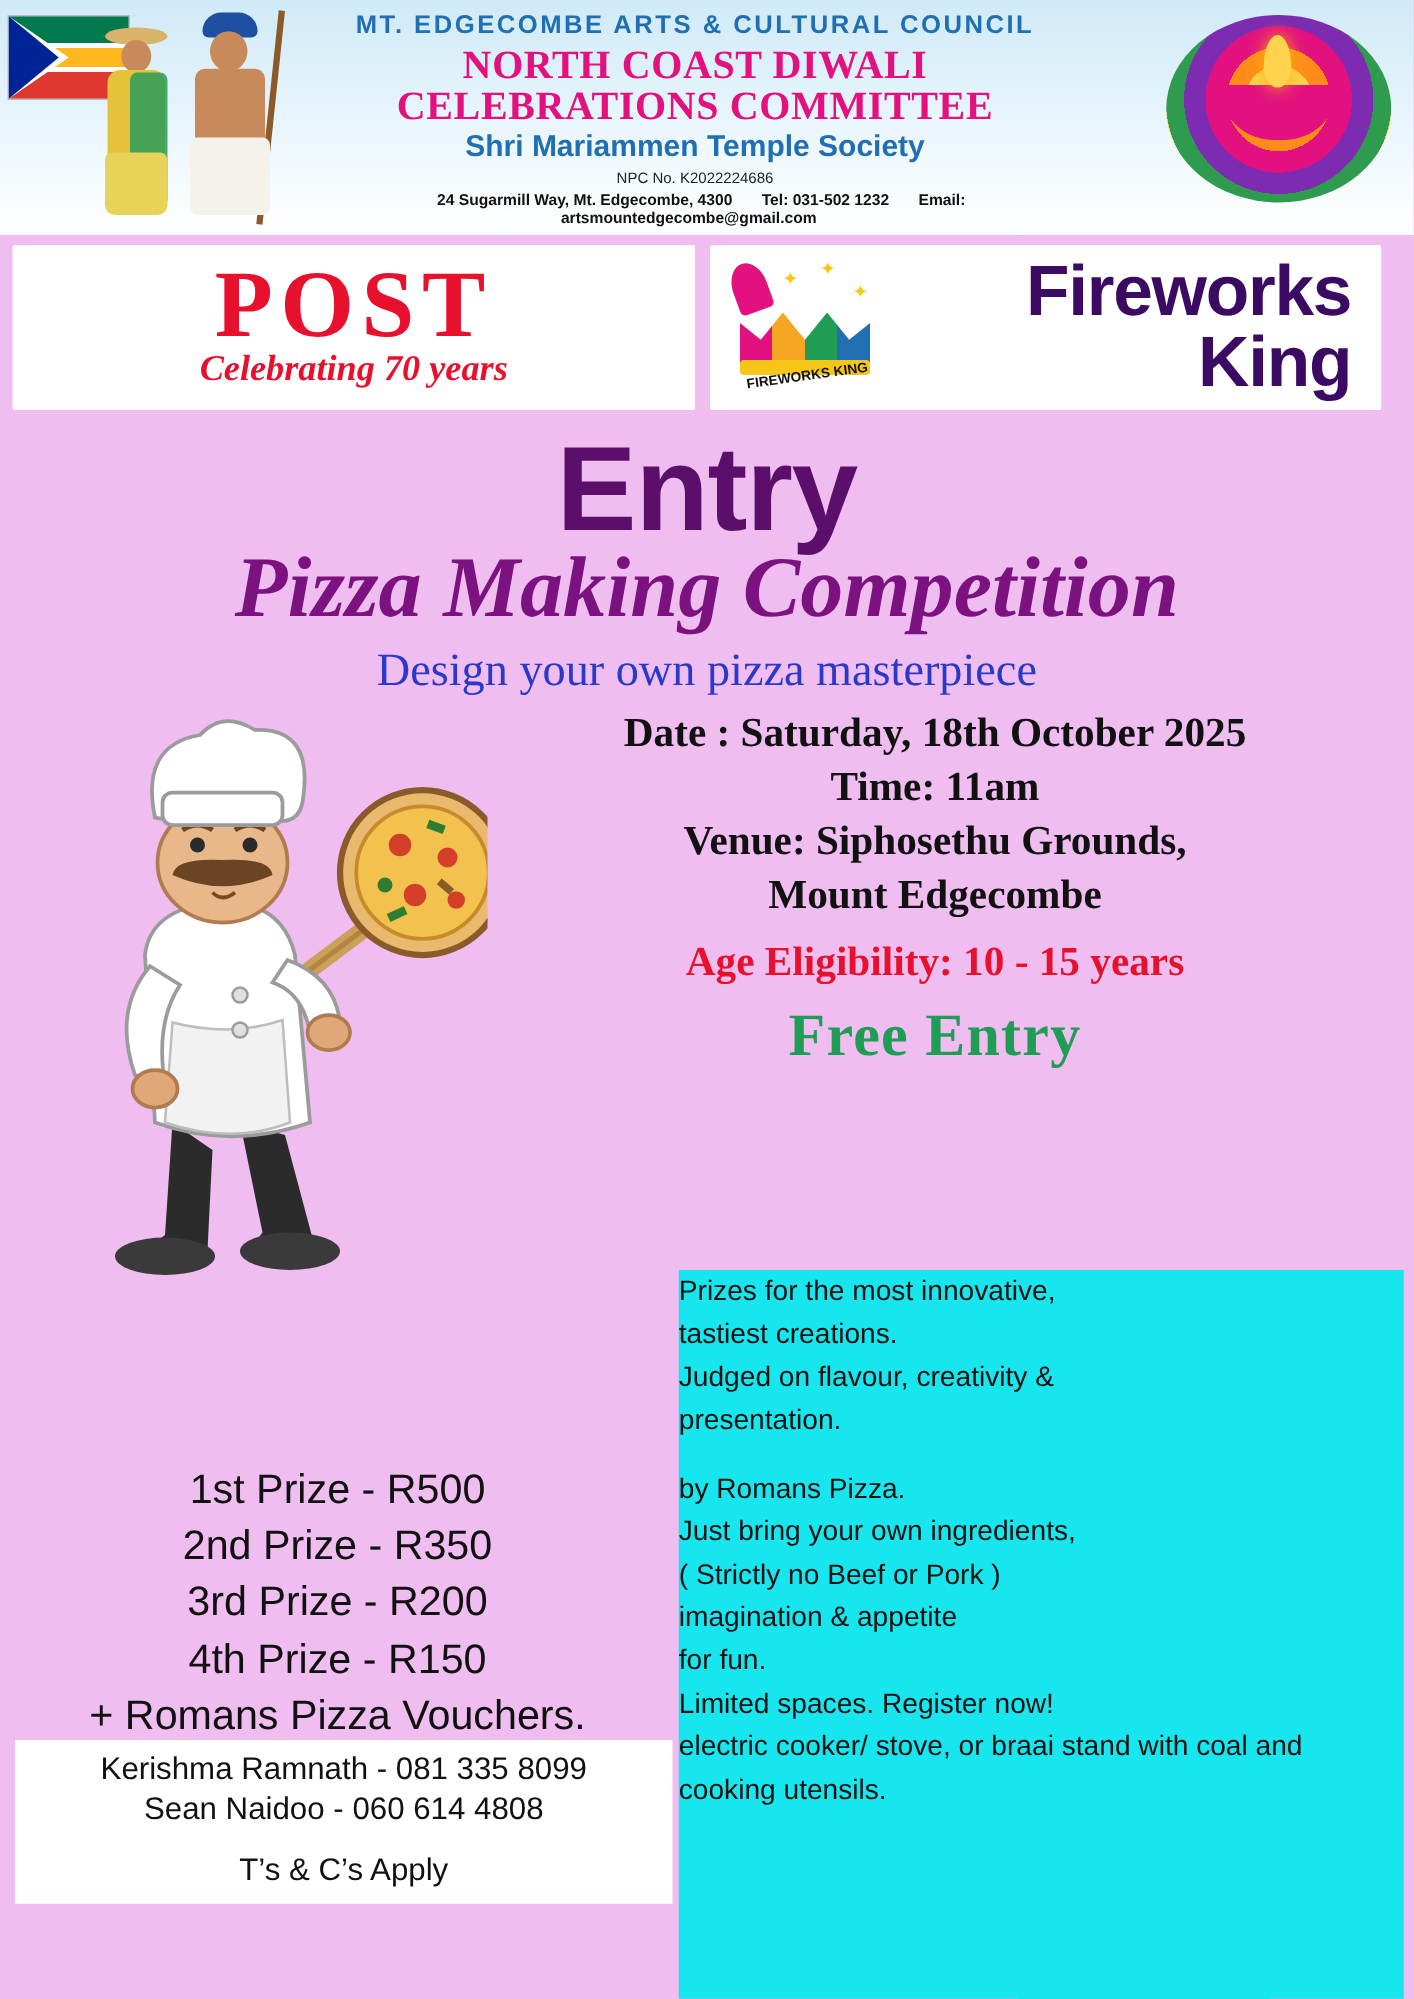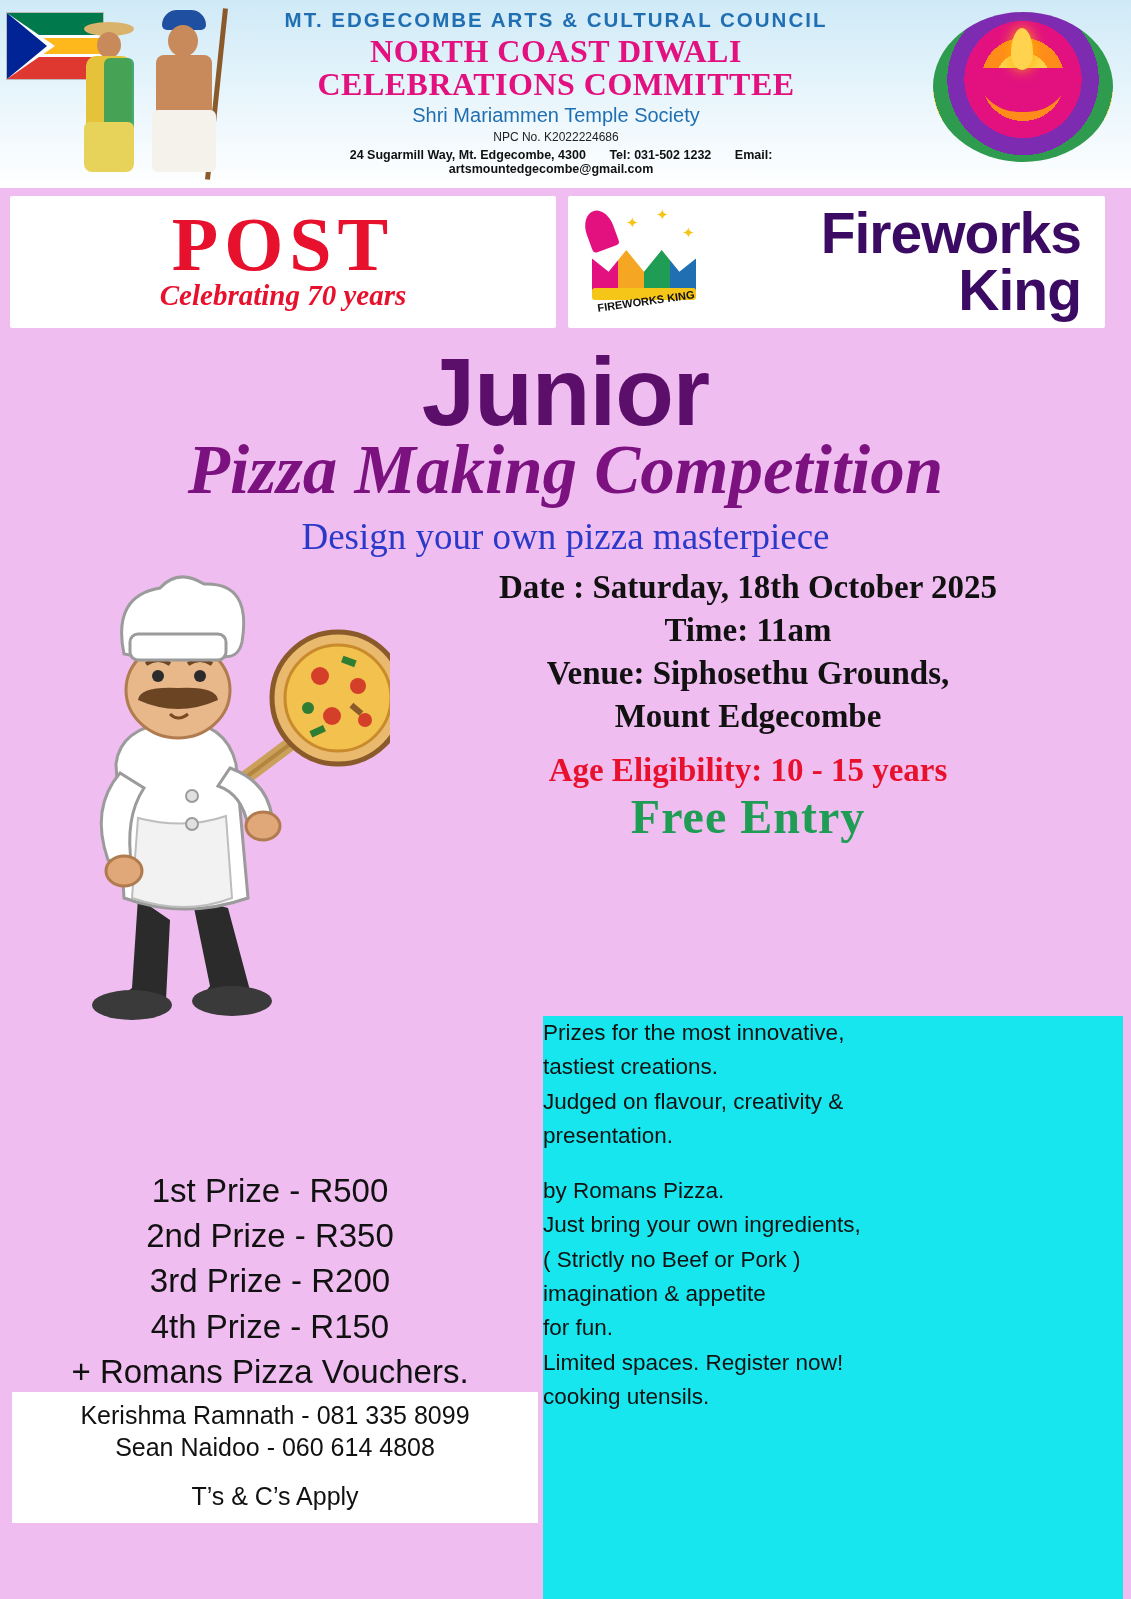--- a/index.html
+++ b/index.html
@@ -51,21 +51,21 @@
     position:absolute;right:8px;top:6px;width:200px;height:170px;
   }
   .lamp .ring{position:absolute;left:10px;top:6px;width:180px;height:150px;border-radius:50%;
     background:radial-gradient(circle at 50% 45%, #ffd34d 0 22%, #ff8c1a 22% 34%, #e2117f 34% 48%, #7d2bb0 48% 62%, #2e9b4e 62% 74%, #f2c21c 74% 86%, #ffffff 86% 100%);}
   .lamp .bowl{position:absolute;left:52px;top:62px;width:96px;height:44px;background:#e2117f;border-radius:0 0 52px 52px;}
   .lamp .flame{position:absolute;left:88px;top:22px;width:22px;height:42px;background:#ffd34d;border-radius:50% 50% 50% 50%/60% 60% 40% 40%;box-shadow:0 0 14px #ffae00;}
   .hdr-text{position:absolute;left:236px;top:8px;width:640px;text-align:center;}
   .hdr-l1{font-size:20.5px;letter-spacing:2.0px;color:#1f6fb2;font-weight:bold;}
   .hdr-l2{font-family:"Liberation Serif",serif;font-size:32px;font-weight:bold;color:#e2117f;line-height:1.02;margin-top:3px;letter-spacing:.5px;}
   .hdr-l3{font-family:"Liberation Serif",serif;font-size:32px;font-weight:bold;color:#e2117f;line-height:1.02;letter-spacing:.5px;}
-  .hdr-l4{font-size:20px;font-weight:normal;color:#1f6fb2;margin-top:4px;}
+  .hdr-l4{font-size:24px;font-weight:bold;color:#1f6fb2;margin-top:4px;}
   .hdr-l5{font-size:12px;color:#222;margin-top:3px;}
   .hdr-l6{font-size:12.5px;font-weight:bold;color:#111;margin-top:4px;}
   .hdr-l6 span{margin:0 10px;}
 
   
   .sponsors{
     display:flex;gap:12px;padding:8px 26px 6px 10px;
   }
   .post-box{
     width:546px;background:#fff;border-radius:2px;
@@ -102,21 +102,21 @@
   .tagline{
     text-align:center;font-family:"Liberation Serif",serif;font-size:37px;color:#2b39c9;margin-top:10px;
   }
 
   
   .mid{position:relative;height:470px;}
   .chef{position:absolute;left:20px;top:10px;width:370px;height:460px;}
   .details{position:absolute;left:385px;top:8px;width:726px;text-align:center;}
   .det-line{font-family:"Liberation Serif",serif;font-weight:bold;font-size:33px;color:#111;line-height:1.3;}
   .age{font-family:"Liberation Serif",serif;font-weight:bold;font-size:33px;color:#e8112d;margin-top:14px;}
-  .free{font-family:"Liberation Serif",serif;font-weight:bold;font-size:48px;color:#1f9d55;margin-top:0;letter-spacing:1px;}
+  .free{font-family:"Liberation Serif",serif;font-weight:bold;font-size:48px;color:#1f9d55;margin-top:12px;letter-spacing:1px;}
 
   
   .prizes{
     position:absolute;left:0;top:1168px;width:540px;text-align:center;
     font-size:33px;color:#111;line-height:1.37;
   }
   .contact-box{
     position:absolute;left:12px;top:1392px;width:518px;background:#fff;
     text-align:center;padding:8px 4px 10px 4px;
   }
@@ -186,21 +186,21 @@
         <div class="spark s2">✦</div>
         <div class="spark s3">✦</div>
       <div class="crown"></div>
         <div class="crownband"></div>
       <div class="txt">FIREWORKS KING</div>
     </div>
     <div class="fw-name">Fireworks King</div>
   </div>
 </div>
 
-<div class="title-junior">Junior</div>
+<div class="title-junior">Entry</div>
 <div class="title-pizza">Pizza Making Competition</div>
 <div class="tagline">Design your own pizza masterpiece</div>
 
 <div class="mid">
 
   <svg class="chef" viewBox="0 0 370 460">
 
     <path d="M105 300 L305 150" stroke="#caa05a" stroke-width="14" stroke-linecap="round"></path>
     <path d="M105 300 L305 150" stroke="#b3853f" stroke-width="4" stroke-linecap="round"></path>
 
@@ -272,14 +272,15 @@
   <p>tastiest creations.</p>
   <p>Judged on flavour, creativity &amp;</p>
   <p>presentation.</p>
   <div class="gap"></div>
   <p>by Romans Pizza.</p>
   <p>Just bring your own ingredients,</p>
   <p>( Strictly no Beef or Pork )</p>
   <p>imagination &amp; appetite</p>
   <p>for fun.</p>
   <p>Limited spaces. Register now!</p>
+  <p>electric cooker/ stove, or braai stand with coal and</p>
   <p>cooking utensils.</p>
 </div>
 
 </body></html>

